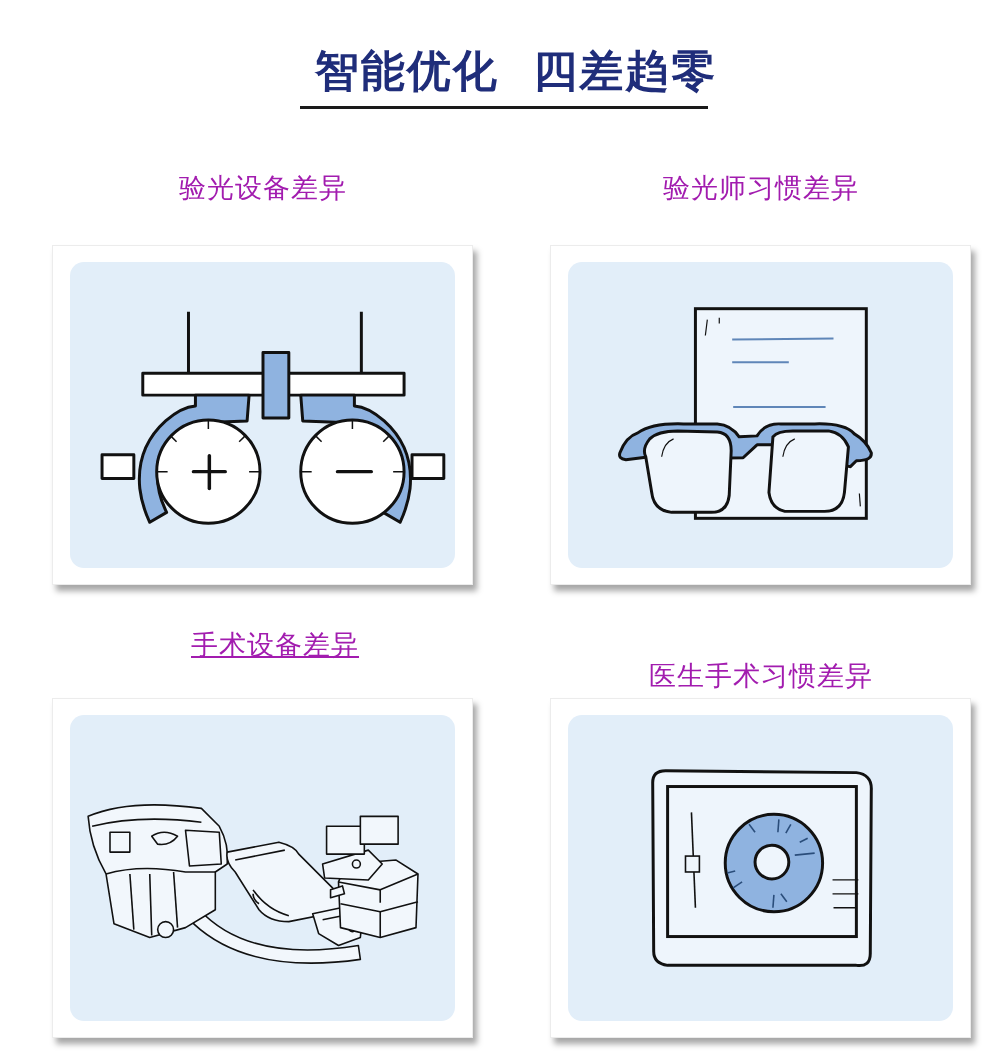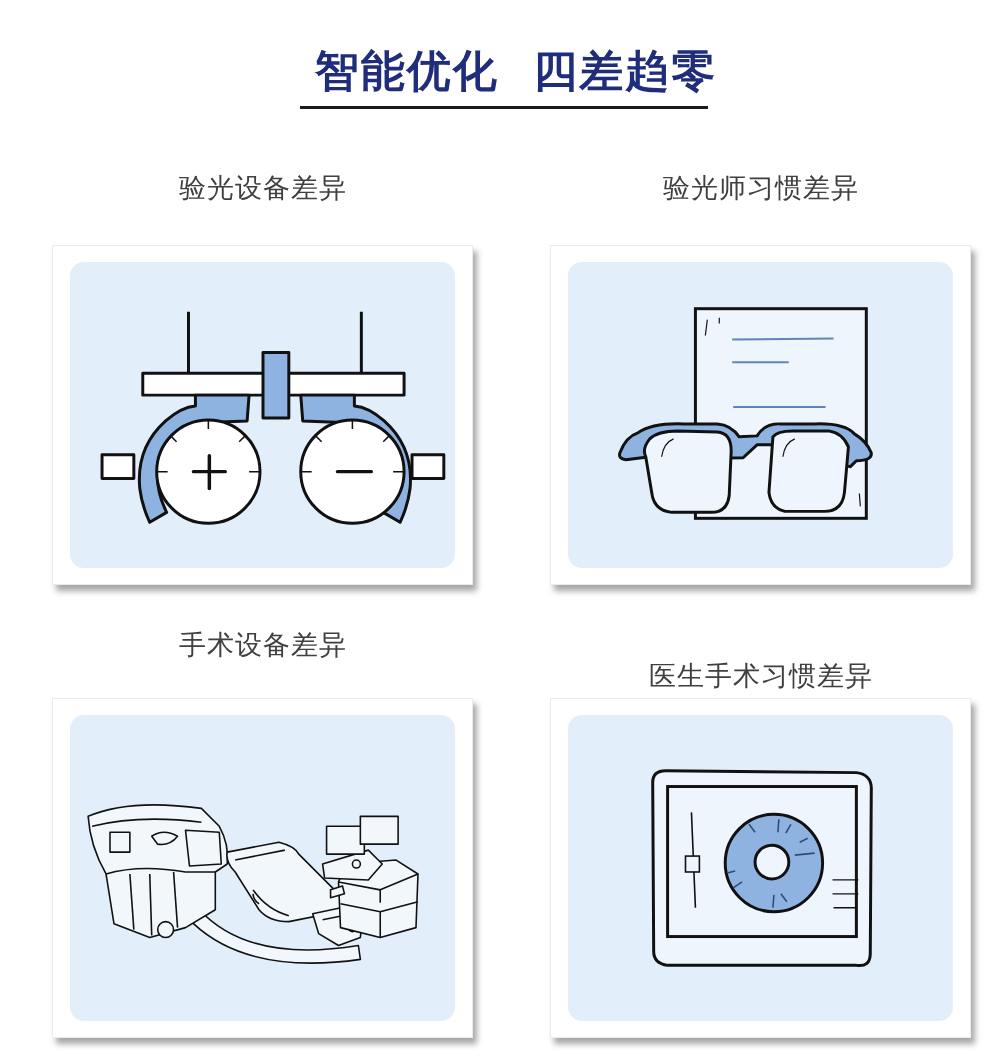--- a/index.html
+++ b/index.html
@@ -9,21 +9,21 @@
   }
   .title {
     position:absolute; left:14px; top:42px; width:1004px; text-align:center;
     font-size:44px; font-weight:bold; color:#1f2d7a; letter-spacing:2px;
     white-space:pre; line-height:58px;
   }
   .title-rule {
     position:absolute; left:300px; top:106px; width:408px; height:3px; background:#1a1a1a;
   }
   .label {
-    position:absolute; font-size:27px; color:#404040; text-align:center; line-height:36px;
+    position:absolute; font-size:27px; color:#a21caf; text-align:center; line-height:36px;
     width:422px; letter-spacing:1px;
   }
   .card {
     position:absolute; width:421px; height:340px; background:#ffffff;
     border:1px solid #ececec;
     box-shadow: 4px 6px 6px rgba(0,0,0,0.35);
     box-sizing:border-box;
   }
   .panel {
     position:absolute; left:17px; top:16px; right:17px; bottom:16px;
@@ -102,21 +102,21 @@
         <path d="M206 176 Q210 170 226 170 L262 170 Q276 172 282 186 L278 232 Q276 251 258 251 L218 251 Q204 248 202 232 Z" fill="#eef5fc"></path>
       </g>
       <g stroke="#111" stroke-width="1.2" fill="none">
         <path d="M94 196 Q96 182 106 178"></path>
         <path d="M216 196 Q218 182 228 178"></path>
       </g>
     </svg>
   </div>
 </div>
 
-<div class="label" style="left:52px; top:627px;">手术设备差异</div>
+<div class="label" style="left:64px; top:627px;text-decoration:underline;">手术设备差异</div>
 <div class="card" style="left:52px; top:698px;">
   <div class="panel">
     <svg viewBox="0 0 387 308">
       <g stroke="#111" stroke-width="1.6" fill="#f2f7fc" stroke-linejoin="round">
 
         <path d="M130 196 Q180 250 290 232 L292 246 Q180 262 124 210 Z"></path>
 
         <path d="M18 102 Q60 84 132 94 L150 112 Q160 130 158 150 L146 158 L146 196 L116 214 L80 224 L44 210 L36 160 Q20 132 18 102 Z"></path>
         <path d="M22 112 Q70 100 132 108"></path>
         <path d="M36 160 Q70 150 116 158 L146 158"></path>

